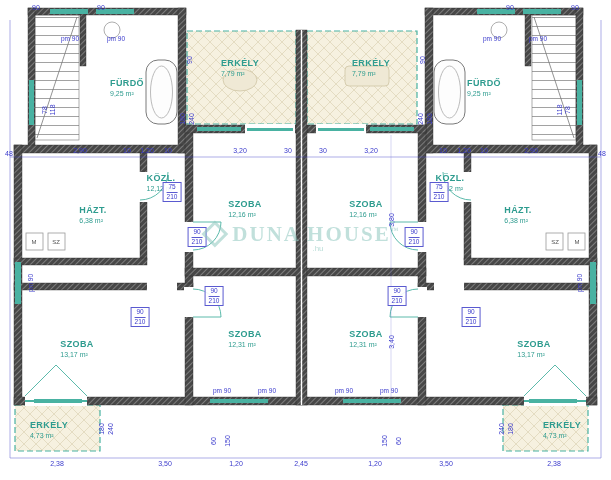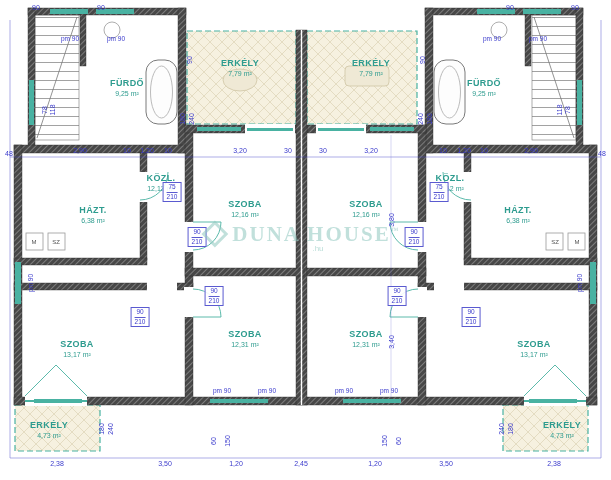--- a/index.html
+++ b/index.html
@@ -6,21 +6,21 @@
   .canvas{
     position:relative;width:611px;height:480px;background:#fff;overflow:hidden;
     font-family:"Liberation Sans",sans-serif;
   }
   .canvas svg{position:absolute;left:0;top:0;}
   #label-layer{position:absolute;left:0;top:0;width:611px;height:480px;}
   .lbl{position:absolute;transform:translate(-50%,-50%);white-space:nowrap;line-height:1;}
   .dim{color:#3a3acc;font-size:7px;}
   .pm{color:#3a3acc;font-size:6.5px;}
   .appl{color:#555;font-size:6px;}
-  .room{text-align:center;}
+  .room{text-align:left;}
   .room .room-name{color:#2e9c8f;font-weight:bold;font-size:9px;letter-spacing:.4px;}
   .room .room-area{color:#2e9c8f;font-size:7px;margin-top:2px;}
   .door{color:#3a3acc;font-size:6.5px;border:1px solid #5a5ad0;background:rgba(255,255,255,.9);
         text-align:center;padding:1px 3px;}
   .door .dw{border-bottom:1px solid #5a5ad0;padding:0 1px 1px;}
   .door .dh{padding-top:1px;}
   .watermark{
     position:absolute;left:303px;top:234px;transform:translate(-50%,-50%);
     display:flex;align-items:center;gap:8px;opacity:.55;
   }

